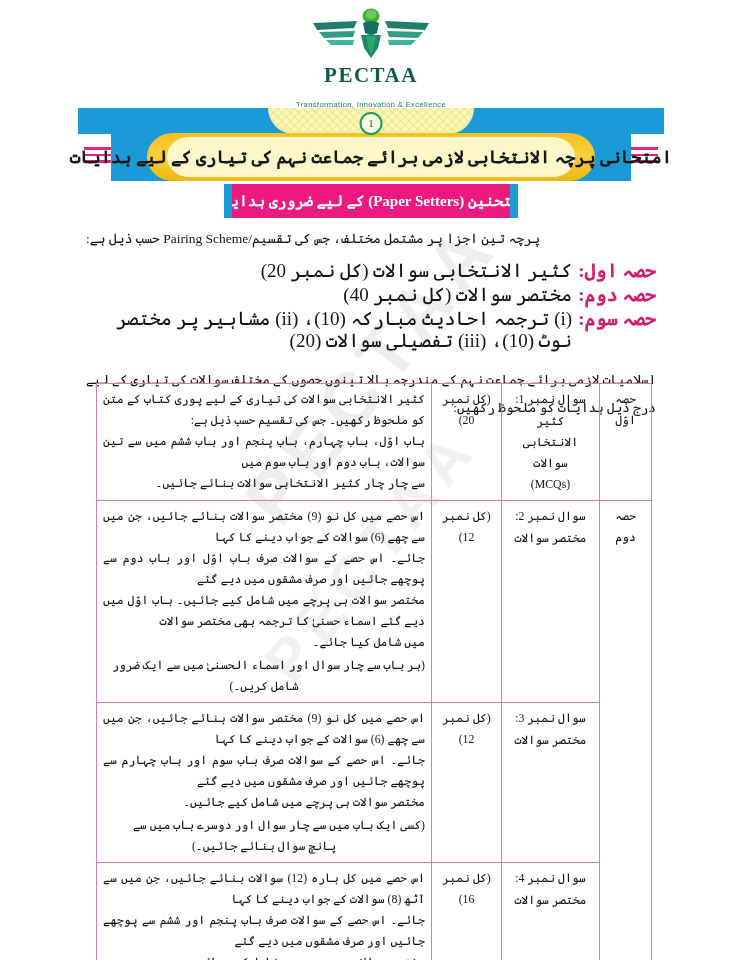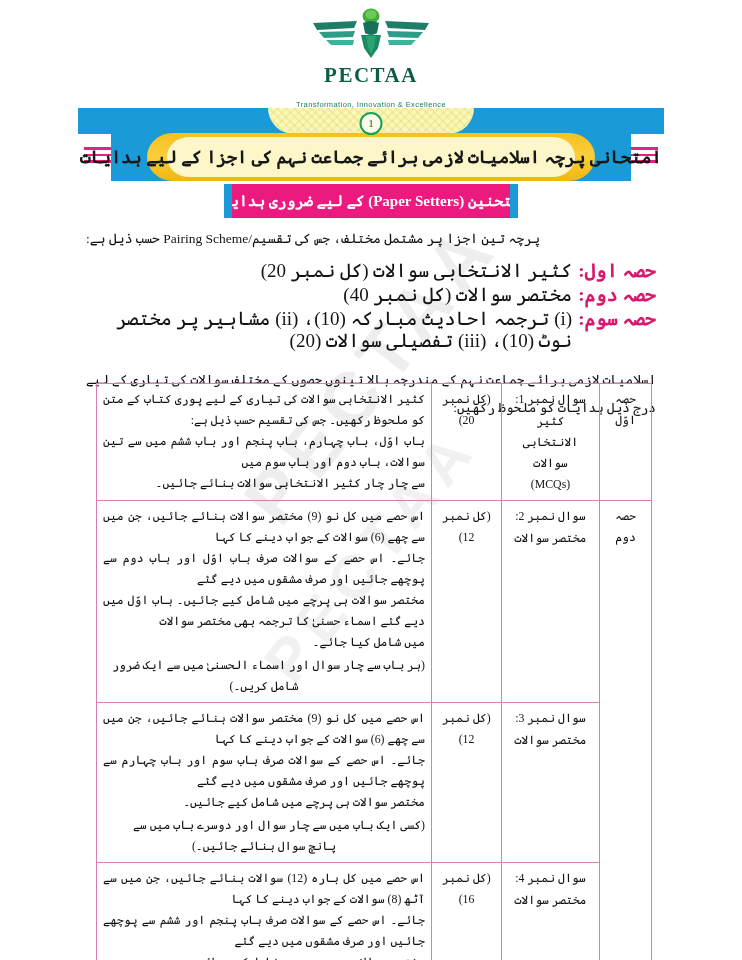--- a/index.html
+++ b/index.html
@@ -258,21 +258,21 @@
   <div class="ribbon-lines right">
       <i></i>
       <i></i>
       <i></i>
     </div>
   <div class="ribbon">
     <div class="blue-l"></div>
     <div class="blue-r"></div>
     <div class="gold"></div>
     <div class="cream">
-      <span class="ribbon-text">امتحانی پرچہ اسلامیات لازمی برائے جماعت نہم کی اجزا کے لیے ہدایات</span>
+      <span class="ribbon-text">امتحانی پرچہ الانتخابی لازمی برائے جماعت نہم کی تیاری کے لیے ہدایات</span>
     </div>
   </div>
 
   <div class="subbanner">
     <span class="subbanner-text">ممتحنین (Paper Setters) کے لیے ضروری ہدایات</span>
   </div>
 
   <div class="content">
     <p class="para p2">پرچہ تین اجزا پر مشتمل مختلف، جس کی تقسیم/Pairing Scheme حسب ذیل ہے:</p>
 

